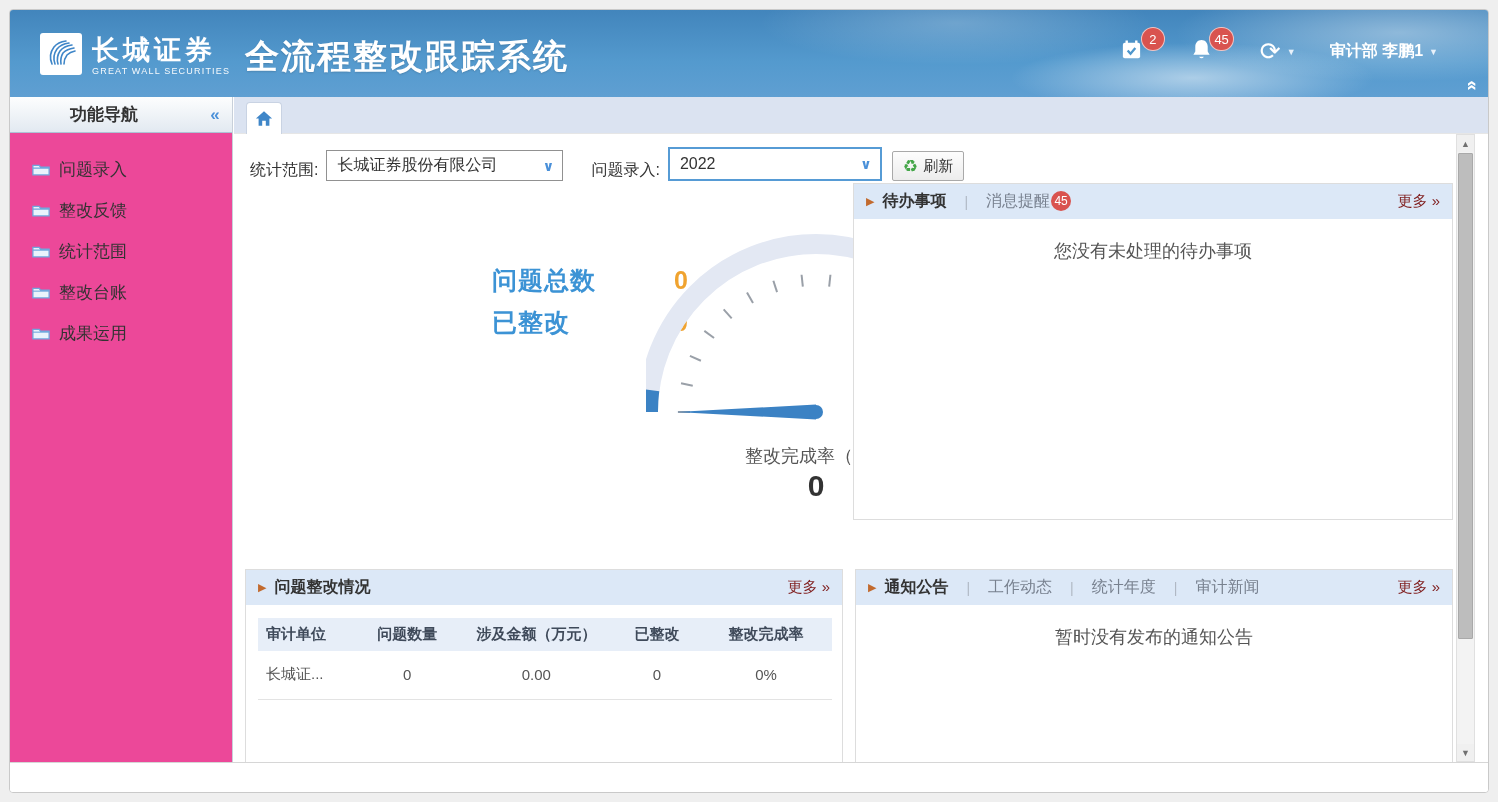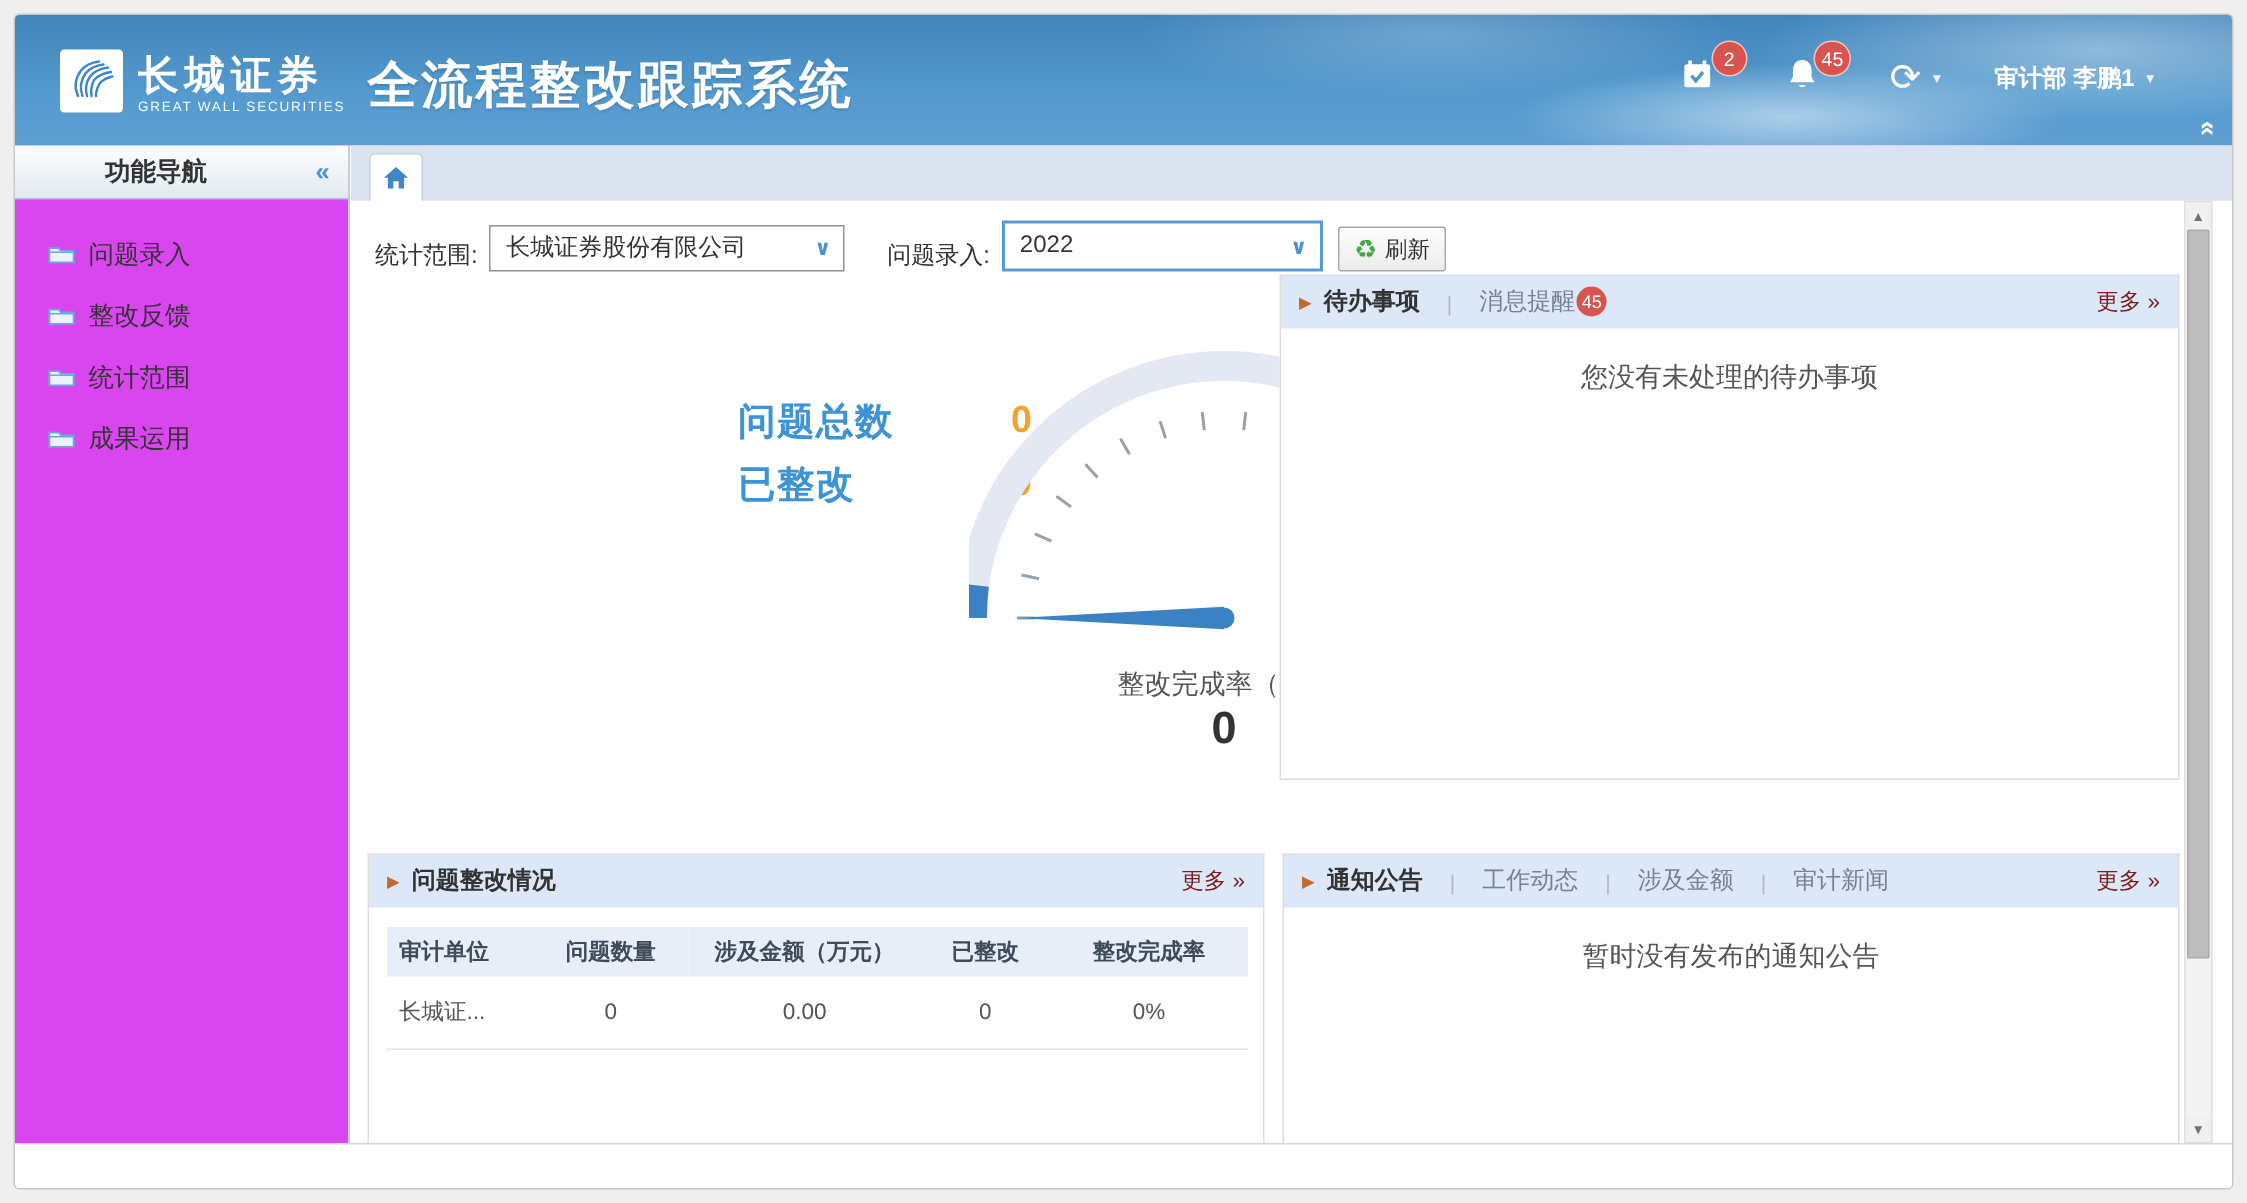--- a/index.html
+++ b/index.html
@@ -24,21 +24,21 @@
   .icon-badge { position:relative; }
   .badge { position:absolute; top:-11px; right:-22px; min-width:24px; height:24px; padding:0 4px; background:#d9534f; border:1px solid rgba(255,255,255,.65); border-radius:12px; color:#fff; font-size:13px; display:flex; align-items:center; justify-content:center; }
   .hicon { color:#fff; }
   .refresh-group,.user-group { display:flex; align-items:center; gap:6px; color:#fff; }
   .glyph-refresh { font-size:25px; color:#fff; line-height:1; }
   .caret-down { font-size:9px; color:#e8f1fa; }
   .user-name { font-size:16px; font-weight:bold; color:#fff; }
   .collapse-up { position:absolute; right:12px; bottom:2px; color:#fff; font-size:18px; font-weight:bold; transform:rotate(90deg); letter-spacing:-2px; }
 
   
-  .sidebar { position:absolute; left:0; top:87px; width:223px; height:665px; background:#d946ef; border-right:1px solid #c8d0da; }
+  .sidebar { position:absolute; left:0; top:87px; width:223px; height:665px; background:#ec4899; border-right:1px solid #c8d0da; }
   .sidebar-header { height:36px; background:linear-gradient(180deg,#fdfefe,#e2e9f1); border-bottom:1px solid #aec2d6; display:flex; align-items:center; }
   .sidebar-title { flex:1; text-align:center; font-size:17px; font-weight:bold; color:#333; }
   .sidebar-collapse { width:34px; text-align:center; color:#4a90d9; font-size:17px; font-weight:bold; cursor:pointer; }
   .sidebar-items { padding-top:16px; }
   .sidebar-item { display:flex; align-items:center; gap:9px; padding:9px 0 9px 22px; font-size:17px; color:#333; cursor:pointer; }
   .folder-icon { width:18px; height:15px; flex:0 0 auto; }
 
   
   .main { position:absolute; left:224px; top:87px; width:1256px; height:665px; }
   .tabbar { position:absolute; left:0; top:0; width:100%; height:37px; background:#dbe3f1; border-bottom:1px solid #e6e6e6; }
@@ -173,20 +173,27 @@
             <path d="M1 6.5 L19 6.5" stroke="#6fa7dd" stroke-width="1.2"></path>
           </svg>
         <span>整改反馈</span>
       </div>
       <div class="sidebar-item">
         <svg class="folder-icon" viewBox="0 0 20 16">
             <path d="M1 3.5 L1 14 L19 14 L19 5.5 L9.5 5.5 L8 3.5 Z" fill="#eaf3fc" stroke="#6fa7dd" stroke-width="1.4"></path>
             <path d="M1 6.5 L19 6.5" stroke="#6fa7dd" stroke-width="1.2"></path>
           </svg>
         <span>统计范围</span>
+      </div>
+      <div class="sidebar-item">
+        <svg class="folder-icon" viewBox="0 0 20 16">
+            <path d="M1 3.5 L1 14 L19 14 L19 5.5 L9.5 5.5 L8 3.5 Z" fill="#eaf3fc" stroke="#6fa7dd" stroke-width="1.4"></path>
+            <path d="M1 6.5 L19 6.5" stroke="#6fa7dd" stroke-width="1.2"></path>
+          </svg>
+        <span>整改台账</span>
       </div>
       <div class="sidebar-item">
         <svg class="folder-icon" viewBox="0 0 20 16">
             <path d="M1 3.5 L1 14 L19 14 L19 5.5 L9.5 5.5 L8 3.5 Z" fill="#eaf3fc" stroke="#6fa7dd" stroke-width="1.4"></path>
             <path d="M1 6.5 L19 6.5" stroke="#6fa7dd" stroke-width="1.2"></path>
           </svg>
         <span>成果运用</span>
       </div>
     </div>
   </div>
@@ -308,21 +315,21 @@
         </table>
       </div>
 
       <div class="panel panel-notice">
         <div class="panel-header">
           <span class="tri">▶</span>
           <span class="panel-title">通知公告</span>
           <span class="ph-sep">|</span>
           <span class="ph-tab">工作动态</span>
           <span class="ph-sep">|</span>
-          <span class="ph-tab">涉及金额</span>
+          <span class="ph-tab">统计年度</span>
           <span class="ph-sep">|</span>
           <span class="ph-tab">审计新闻</span>
           <span class="more-link">更多 »</span>
         </div>
         <div class="empty-text">暂时没有发布的通知公告</div>
       </div>
     </div>
   </div>
 
   <div class="vscroll">

